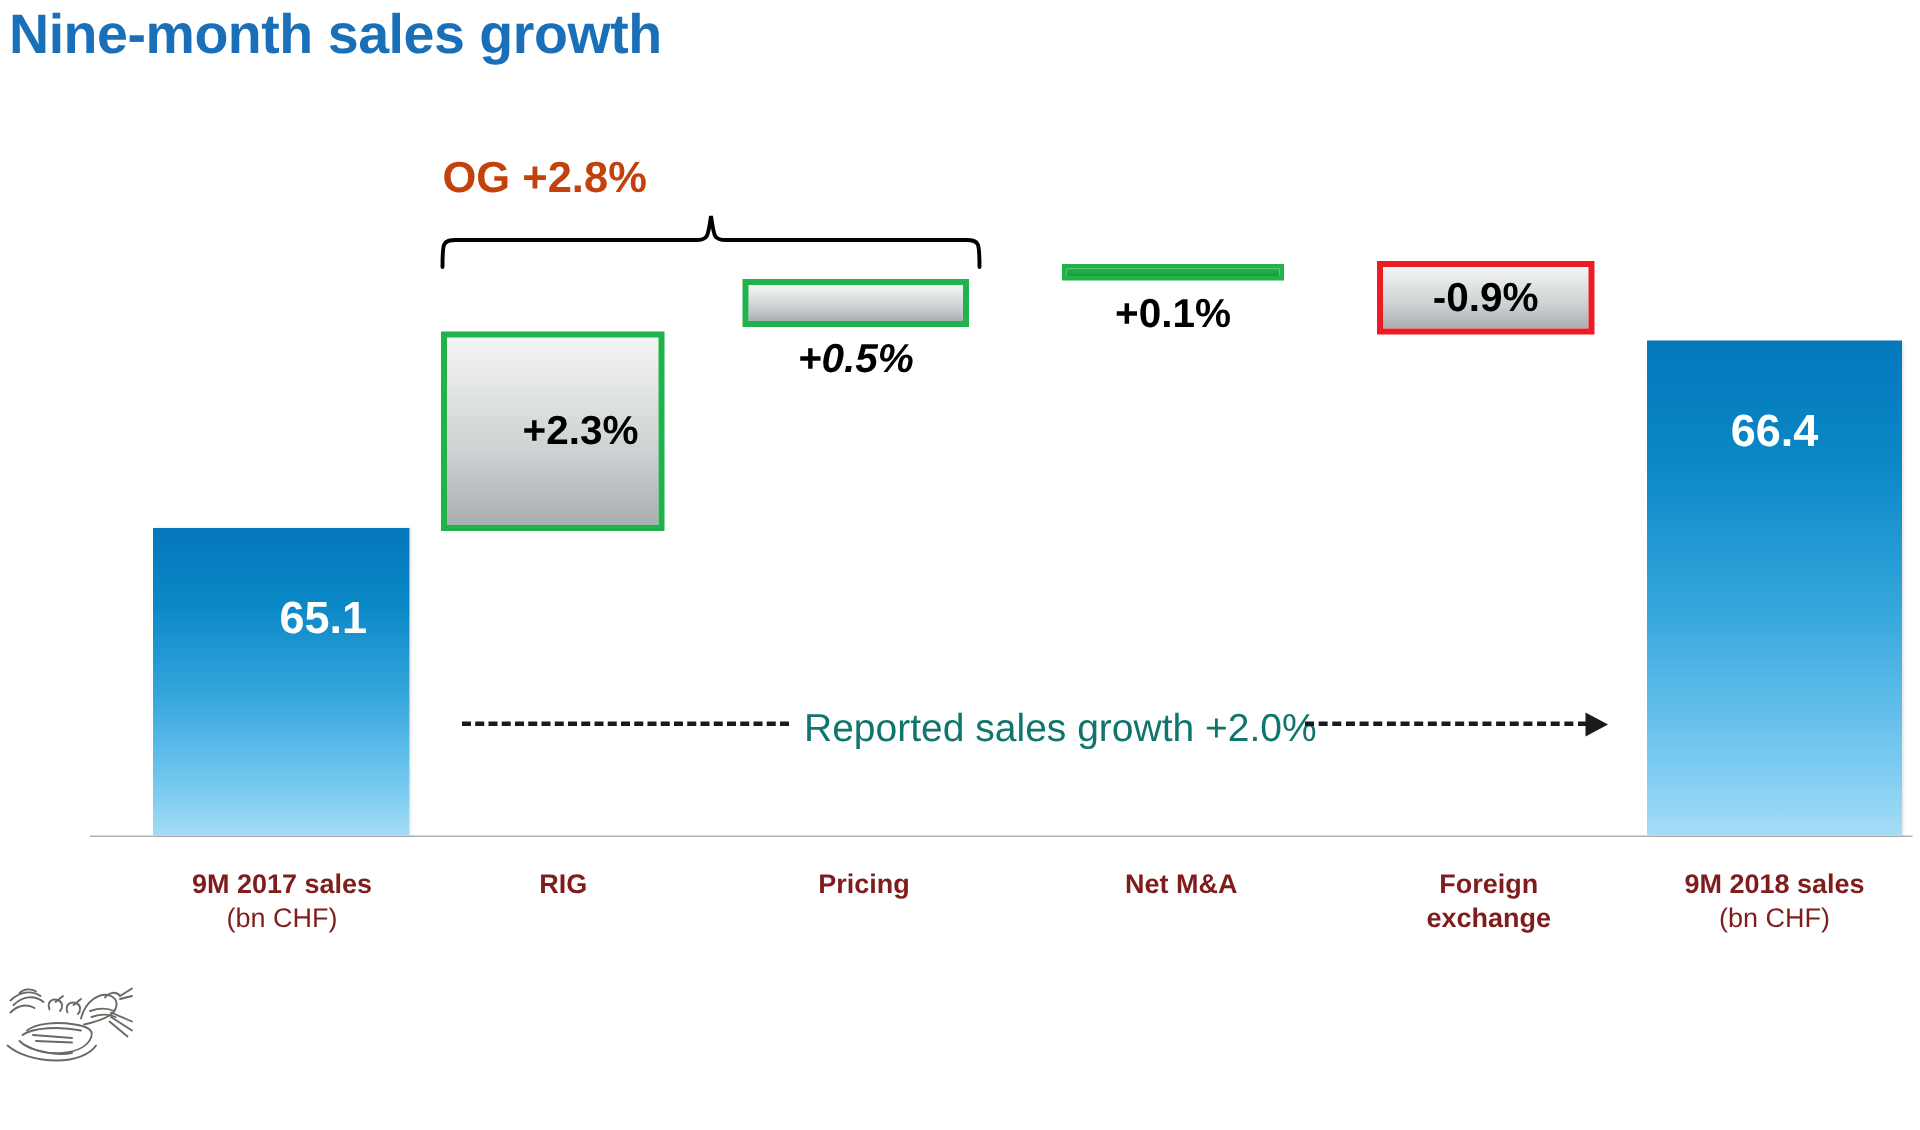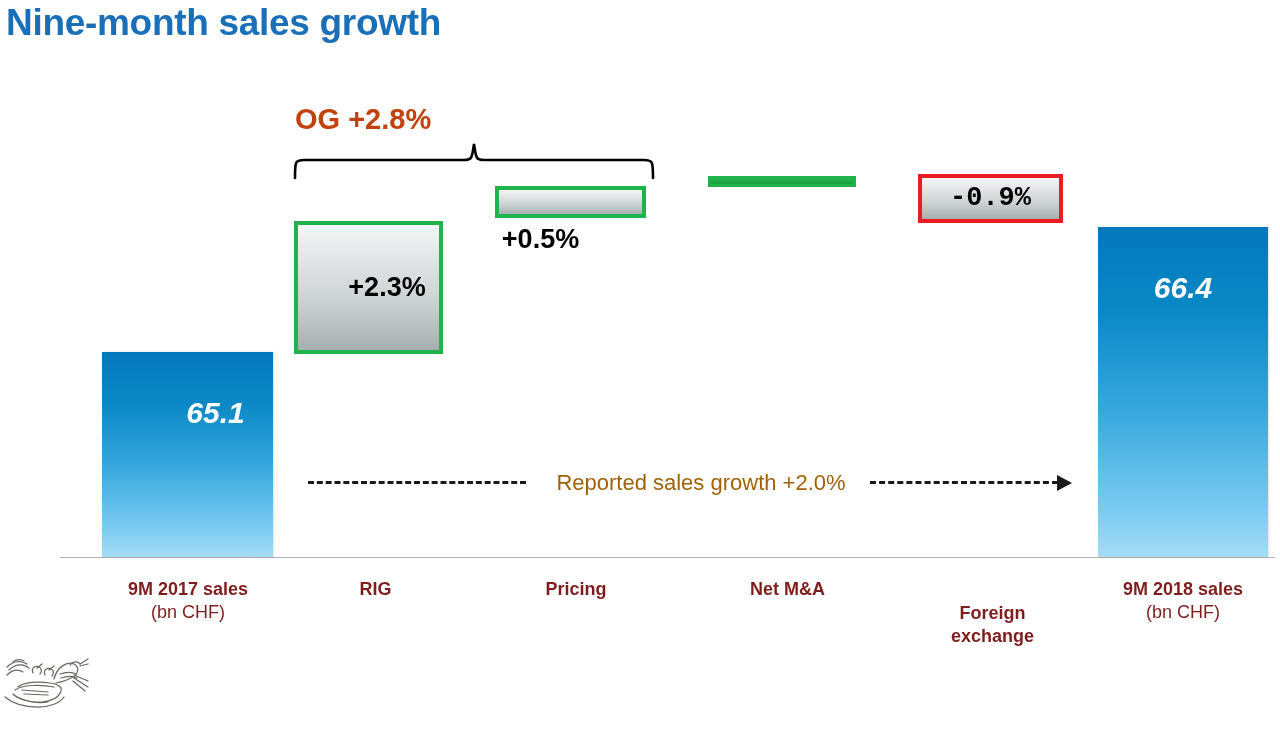--- a/index.html
+++ b/index.html
@@ -45,21 +45,20 @@
     width: 1215px;
     height: 1px;
     background: #b0b0b0;
   }
 
   
   .bar-blue {
     position: absolute;
     background: linear-gradient(to bottom, #0478bb 0%, #0a88c6 25%, #36a7dd 55%, #79caf0 85%, #a5dcf6 100%);
     box-shadow: 1px 0 2px rgba(0,0,0,0.12);
-    font-style: italic;
   }
   .bar-blue .bar-value {
     position: absolute;
     left: 0;
     width: 100%;
     text-align: center;
     color: #ffffff;
     font-size: 30px;
     font-weight: bold;
   }
@@ -67,21 +66,21 @@
   
   .bar-delta {
     position: absolute;
     background: linear-gradient(to bottom, #f4f6f6 0%, #e7e9ea 20%, #cdd2d3 60%, #a9afb1 100%);
     box-sizing: border-box;
     display: flex;
     align-items: center;
     justify-content: center;
   }
   .bar-delta.green { border: 4px solid #20b24b; }
-  .bar-delta.red   { border: 4px solid #ed1c24; font-family: Liberation Mono, monospace; }
+  .bar-delta.red   { border: 4px solid #ed1c24; }
   .bar-delta.solid-green {
     background: linear-gradient(to bottom, #22b54d 0%, #1a9c41 100%);
     border: 3px solid #20b24b;
   }
   .bar-delta .inside-label {
     font-size: 27px;
     font-weight: bold;
     color: #000000;
     line-height: 1;
   }
@@ -134,22 +133,22 @@
     border-top: 8px solid transparent;
     border-bottom: 8px solid transparent;
     border-left: 15px solid #1a1a1a;
   }
   #reported-text {
     position: absolute;
     left: 236px;
     top: 0px;
     width: 330px;
     text-align: center;
-    font-size: 22px;
-    color: #a16207;
+    font-size: 26px;
+    color: #0f766e;
     white-space: nowrap;
   }
 
   
   .cat-label {
     position: absolute;
     top: 578px;
     text-align: center;
     font-size: 18px;
     font-weight: bold;
@@ -194,23 +193,24 @@
 
   <div class="bar-blue" style="left:102px; top:352px; width:171px; height:205px;">
     <span class="bar-value" style="top:44px;padding-left:28px;">65.1</span>
   </div>
 
   <div class="bar-delta green" style="left:294px; top:221px; width:149px; height:133px;padding-left:37px;">
     <span class="inside-label">+2.3%</span>
   </div>
 
   <div class="bar-delta green" style="left:495px; top:186px; width:151px; height:32px;"></div>
-  <div class="outside-label" style="left:465px; top:224px; width:151px;">+0.5%</div>
+  <div class="outside-label" style="left:495px; top:224px; width:151px;font-style:italic;">+0.5%</div>
 
   <div class="bar-delta solid-green" style="left:708px; top:176px; width:148px; height:11px;"></div>
+  <div class="outside-label" style="left:708px; top:194px; width:148px;">+0.1%</div>
 
   <div class="bar-delta red" style="left:918px; top:174px; width:145px; height:49px;">
     <span class="inside-label">-0.9%</span>
   </div>
 
   <div class="bar-blue" style="left:1098px; top:227px; width:170px; height:330px;">
     <span class="bar-value" style="top:44px;">66.4</span>
   </div>
 
   <div id="reported-row">
@@ -230,21 +230,21 @@
   </div>
 
   <div class="cat-label" style="left:490px; width:172px;">
     <span>Pricing</span>
   </div>
 
   <div class="cat-label" style="left:700px; width:175px;">
     <span>Net M&amp;A</span>
   </div>
 
-  <div class="cat-label" style="left:905px; width:175px;margin-top:24px;">
+  <div class="cat-label" style="left:905px; width:175px;">
     <span>Foreign</span>
     <span class="sub" style="font-weight:bold;">exchange</span>
   </div>
 
   <div class="cat-label" style="left:1092px; width:182px;">
     <span>9M 2018 sales</span>
     <span class="sub">(bn CHF)</span>
   </div>
 
 </div>

